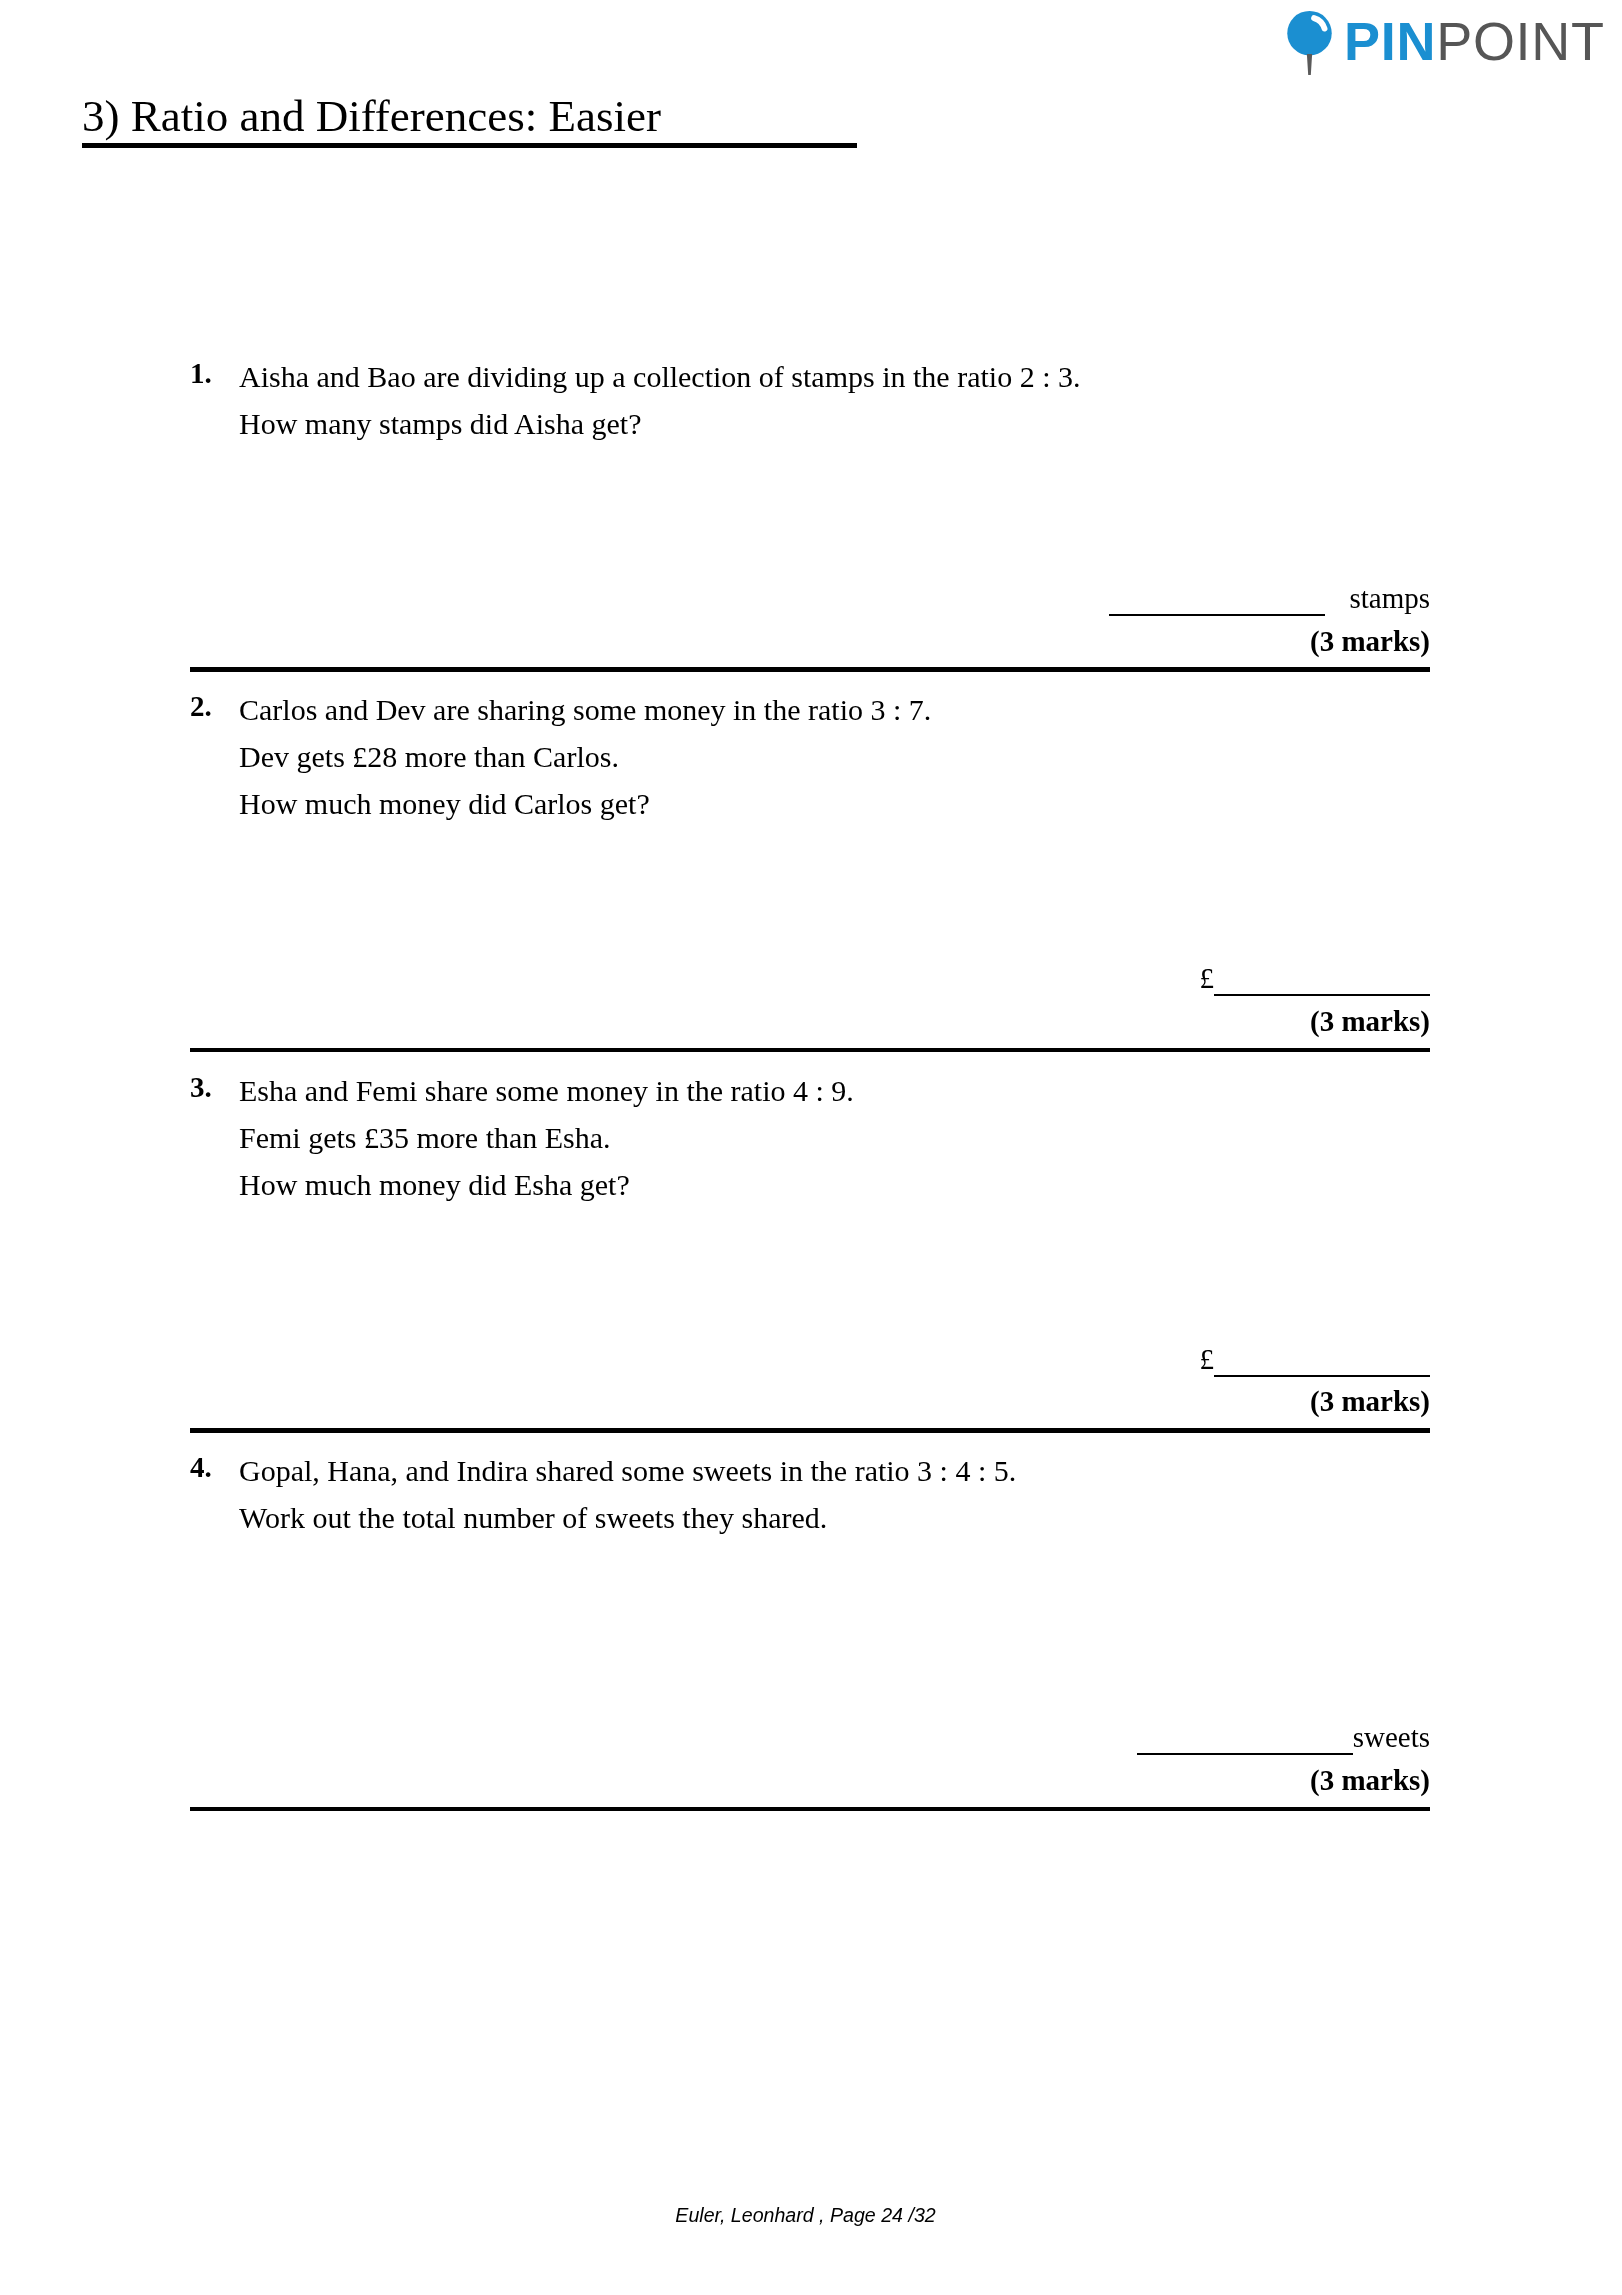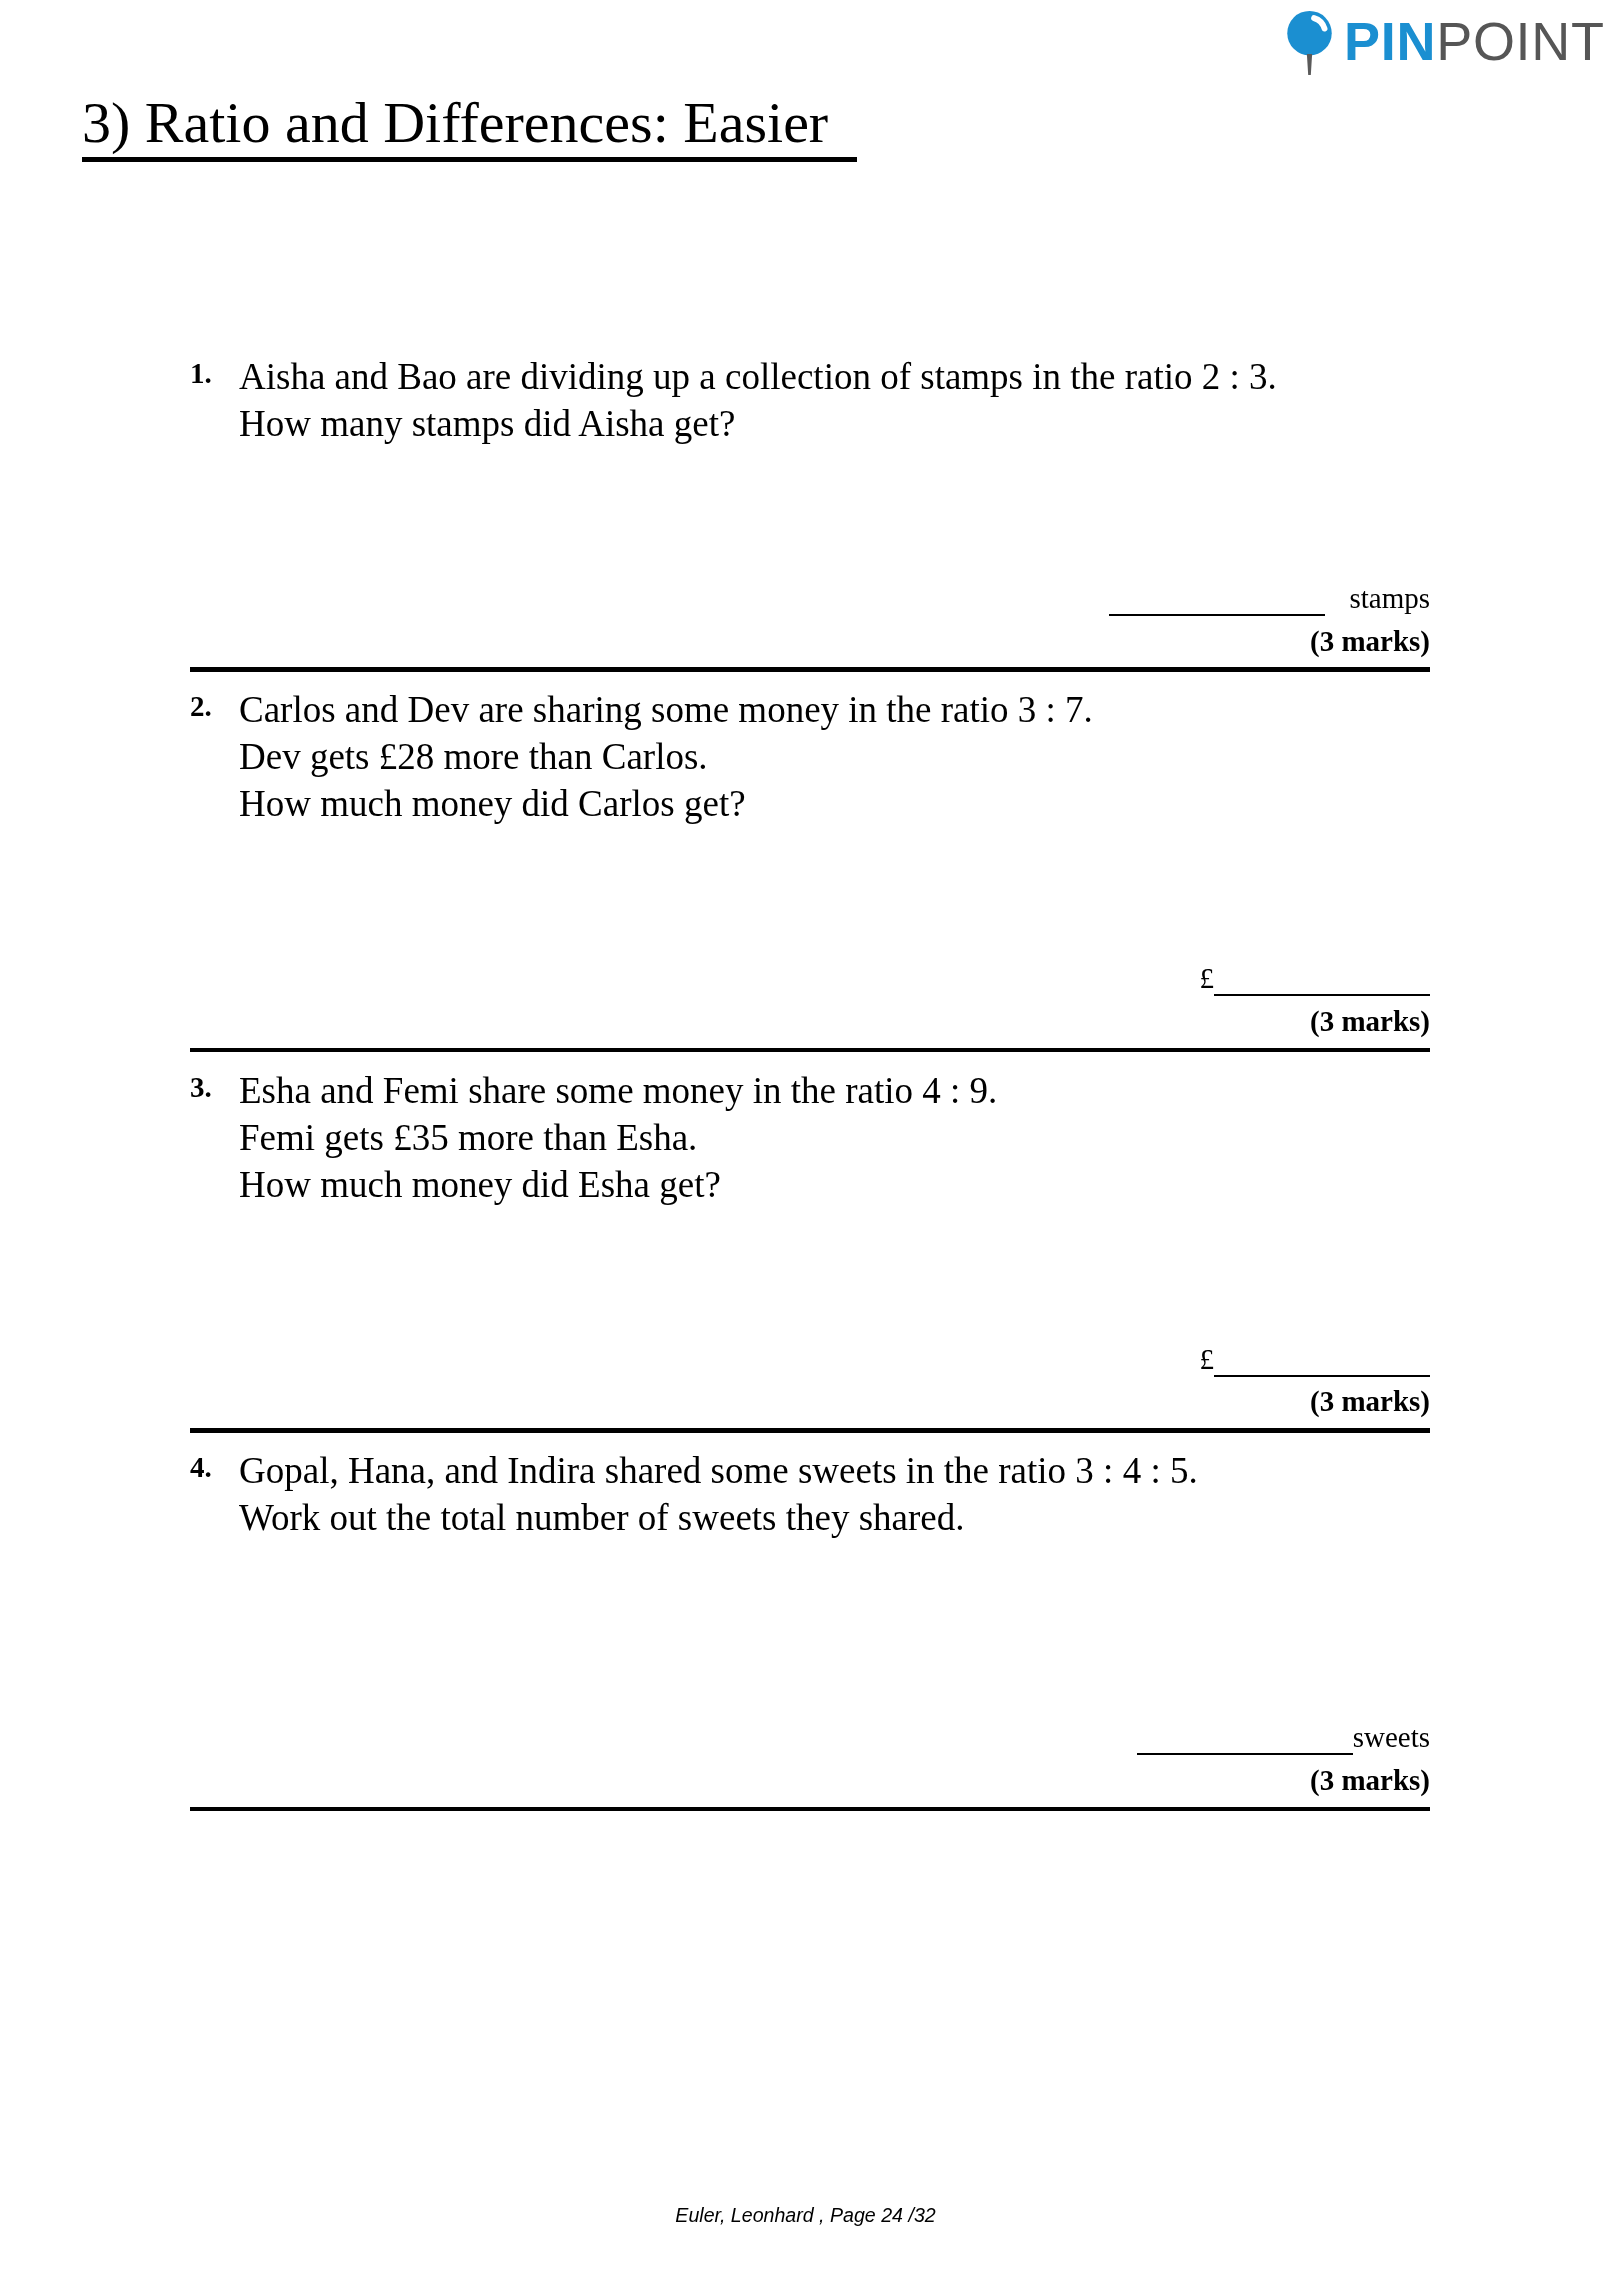--- a/index.html
+++ b/index.html
@@ -43,21 +43,21 @@
 
   
   .title-wrap {
     position: absolute;
     left: 82px;
     top: 92px;
     width: 916px;
   }
   .title {
     font-family: "Liberation Serif", serif;
-    font-size: 58px;
+    font-size: 45px;
     font-weight: 400;
     line-height: 1.08;
     color: #000;
     white-space: nowrap;
     display: inline-block;
   }
   .title-rule {
     height: 5.2px;
     background: #000;
     width: 775px;
@@ -84,21 +84,21 @@
     line-height: 41px;
     width: 49px;
     flex: 0 0 49px;
     text-align: left;
     color: #000;
   }
   .q-lines {
     flex: 1 1 auto;
   }
   .q-line {
-    font-size: 37px;
+    font-size: 30px;
     line-height: 47px;
     color: #000;
     white-space: nowrap;
   }
   .q-workspace { }
 
   .answer-row {
     display: flex;
     justify-content: flex-end;
     align-items: flex-end;

